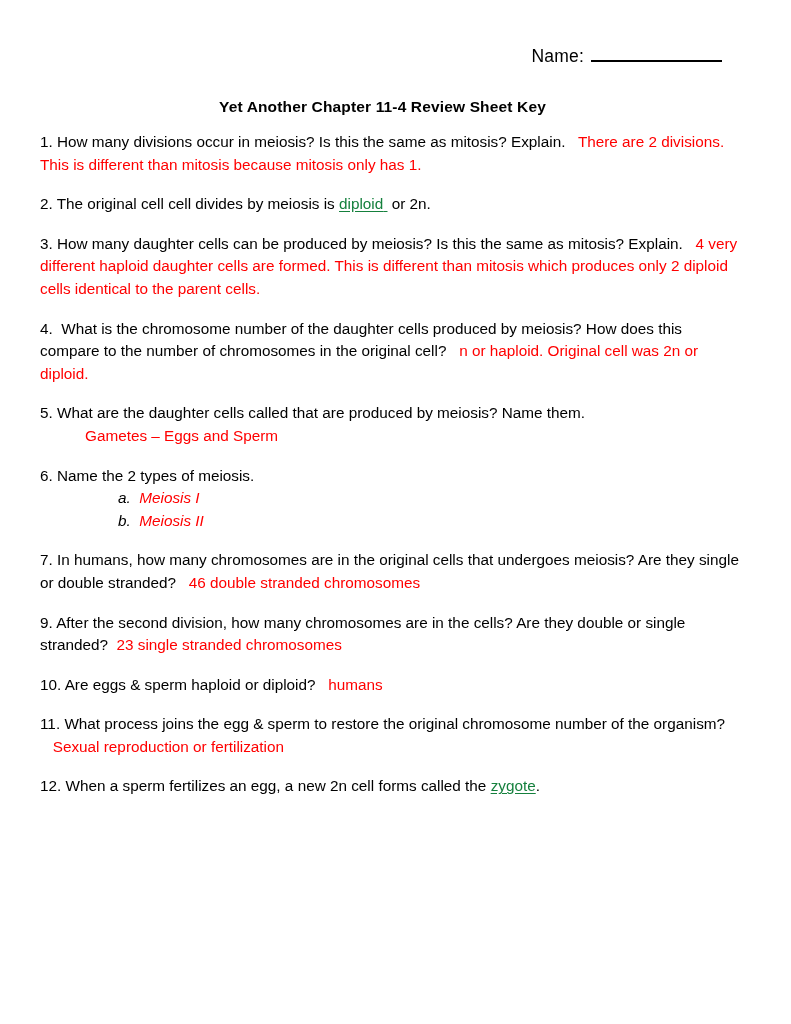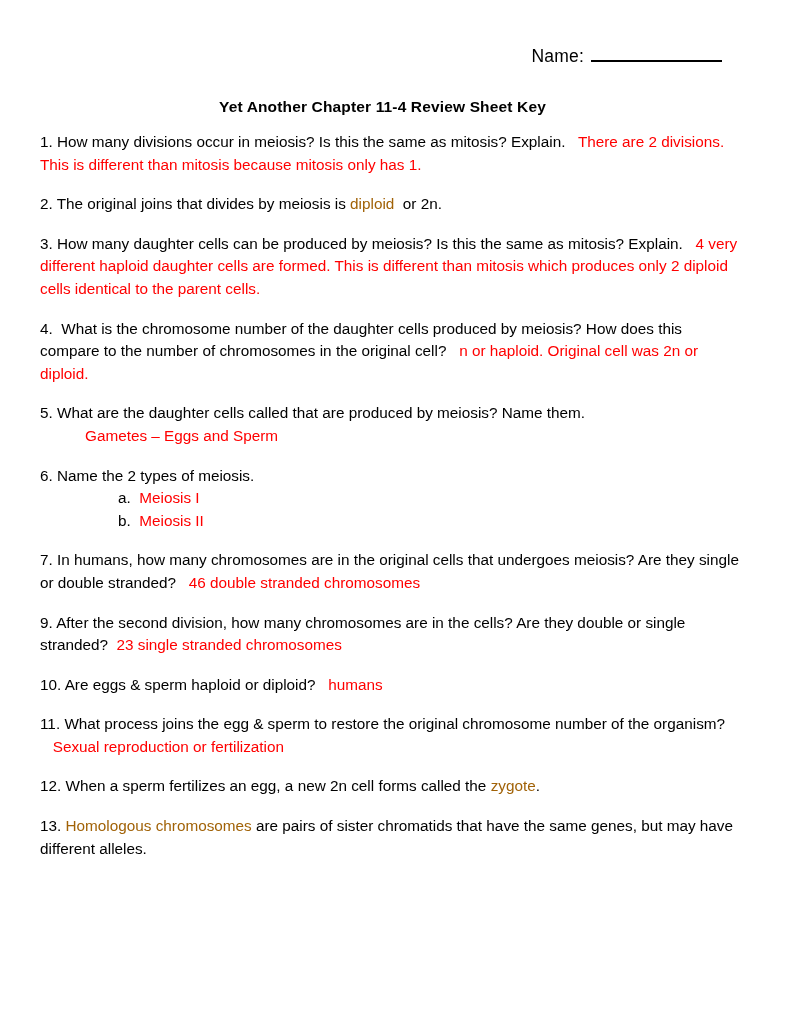--- a/index.html
+++ b/index.html
@@ -63,30 +63,32 @@
     line-height: 22.6px;
     margin-bottom: 17px;
     text-align: left;
     max-width: 710px;
   }
 
   .ans {
     color: #FF0000;
   }
   .ans-u {
-    color: #a16207;
+    color: #15803d;
+    text-decoration: underline;
     text-underline-offset: 2px;
   }
   .gap { white-space: pre; }
 
   
   .sublist {
     margin: 0;
     padding: 0;
     list-style: none;
+    font-style: italic;
   }
   .sublist li {
     padding-left: 78px;
     line-height: 22.6px;
   }
   .sub-marker {
     color: #000000;
     white-space: pre;
   }
 
@@ -106,21 +108,21 @@
 
   <div class="doc-title">Yet Another Chapter 11-4 Review Sheet Key</div>
 
   <div class="qlist">
 
     <div class="qblock">
       <span>1.</span><span class="gap"> </span><span>How many divisions occur in meiosis? Is this the same as mitosis? Explain.</span><span class="gap">   </span><span class="ans">There are 2 divisions.  This is different than mitosis because mitosis only has 1.</span>
     </div>
 
     <div class="qblock">
-      <span>2.</span><span class="gap"> </span><span>The original joins that divides by meiosis is</span><span class="gap"> </span><span class="ans-u">diploid</span><span class="ans-u gap"> </span><span> or 2n.</span>
+      <span>2.</span><span class="gap"> </span><span>The original cell cell divides by meiosis is</span><span class="gap"> </span><span class="ans-u">diploid</span><span class="ans-u gap"> </span><span> or 2n.</span>
     </div>
 
     <div class="qblock">
       <span>3.</span><span class="gap"> </span><span>How many daughter cells can be produced by meiosis? Is this the same as mitosis? Explain.</span><span class="gap">   </span><span class="ans">4 very different haploid daughter cells are formed.  This is different than mitosis which produces only 2 diploid cells identical to the parent cells.</span>
     </div>
 
     <div class="qblock">
       <span>4.</span><span class="gap"> </span><span> What is the chromosome number of the daughter cells produced by meiosis? How does this compare to the number of chromosomes in the original cell?</span><span class="gap">   </span><span class="ans">n or haploid.  Original cell was 2n or diploid.</span>
     </div>
 
@@ -159,18 +161,15 @@
     </div>
 
     <div class="qblock">
       <span>11.</span><span class="gap"> </span><span>What process joins the egg &amp; sperm to restore the original chromosome number of the organism?</span><span class="gap">   </span><span class="ans">Sexual reproduction or fertilization</span>
     </div>
 
     <div class="qblock">
       <span>12.</span><span class="gap"> </span><span>When a sperm fertilizes an egg, a new 2n cell forms called the</span><span class="gap"> </span><span class="ans-u">zygote</span><span>.</span>
     </div>
 
-    <div class="qblock">
-      <span>13.</span><span class="gap"> </span><span class="ans-u">Homologous chromosomes</span><span> are pairs of sister chromatids that have the same genes, but may have different alleles.</span>
-    </div>
 
   </div>
 </div>
 
 </body></html>

